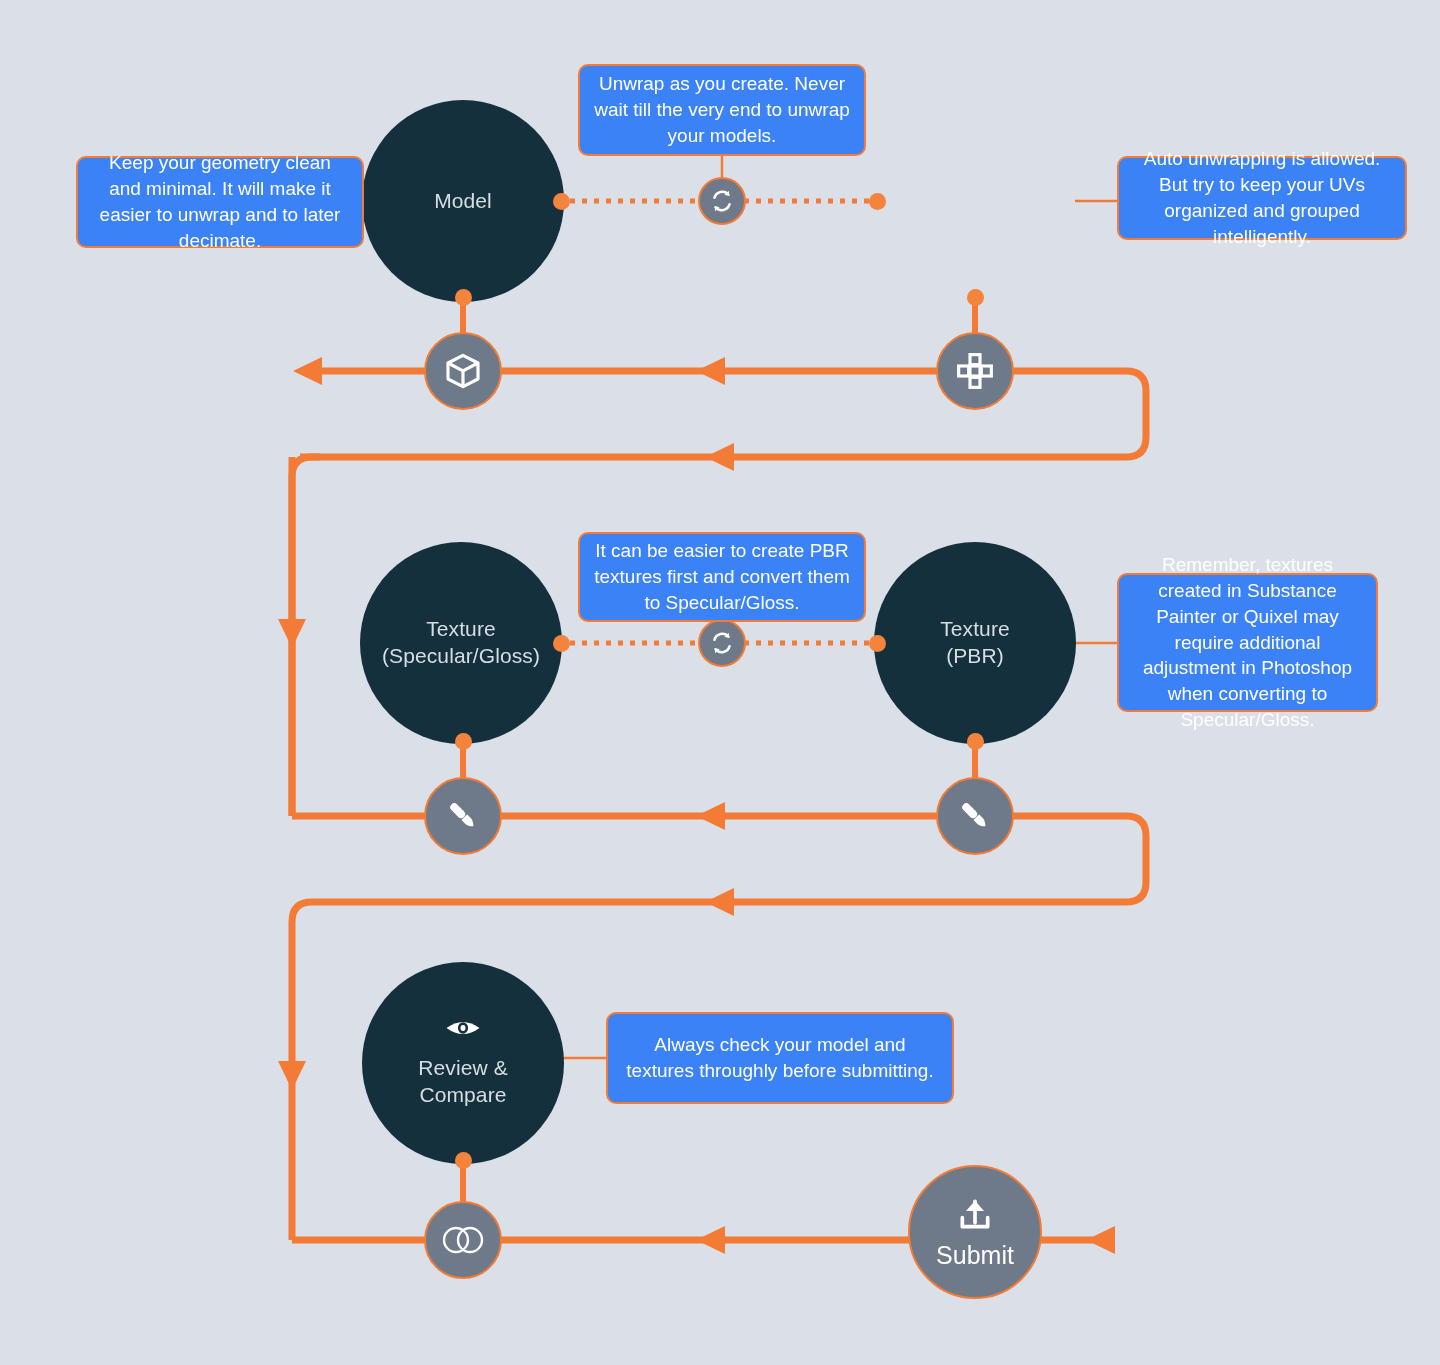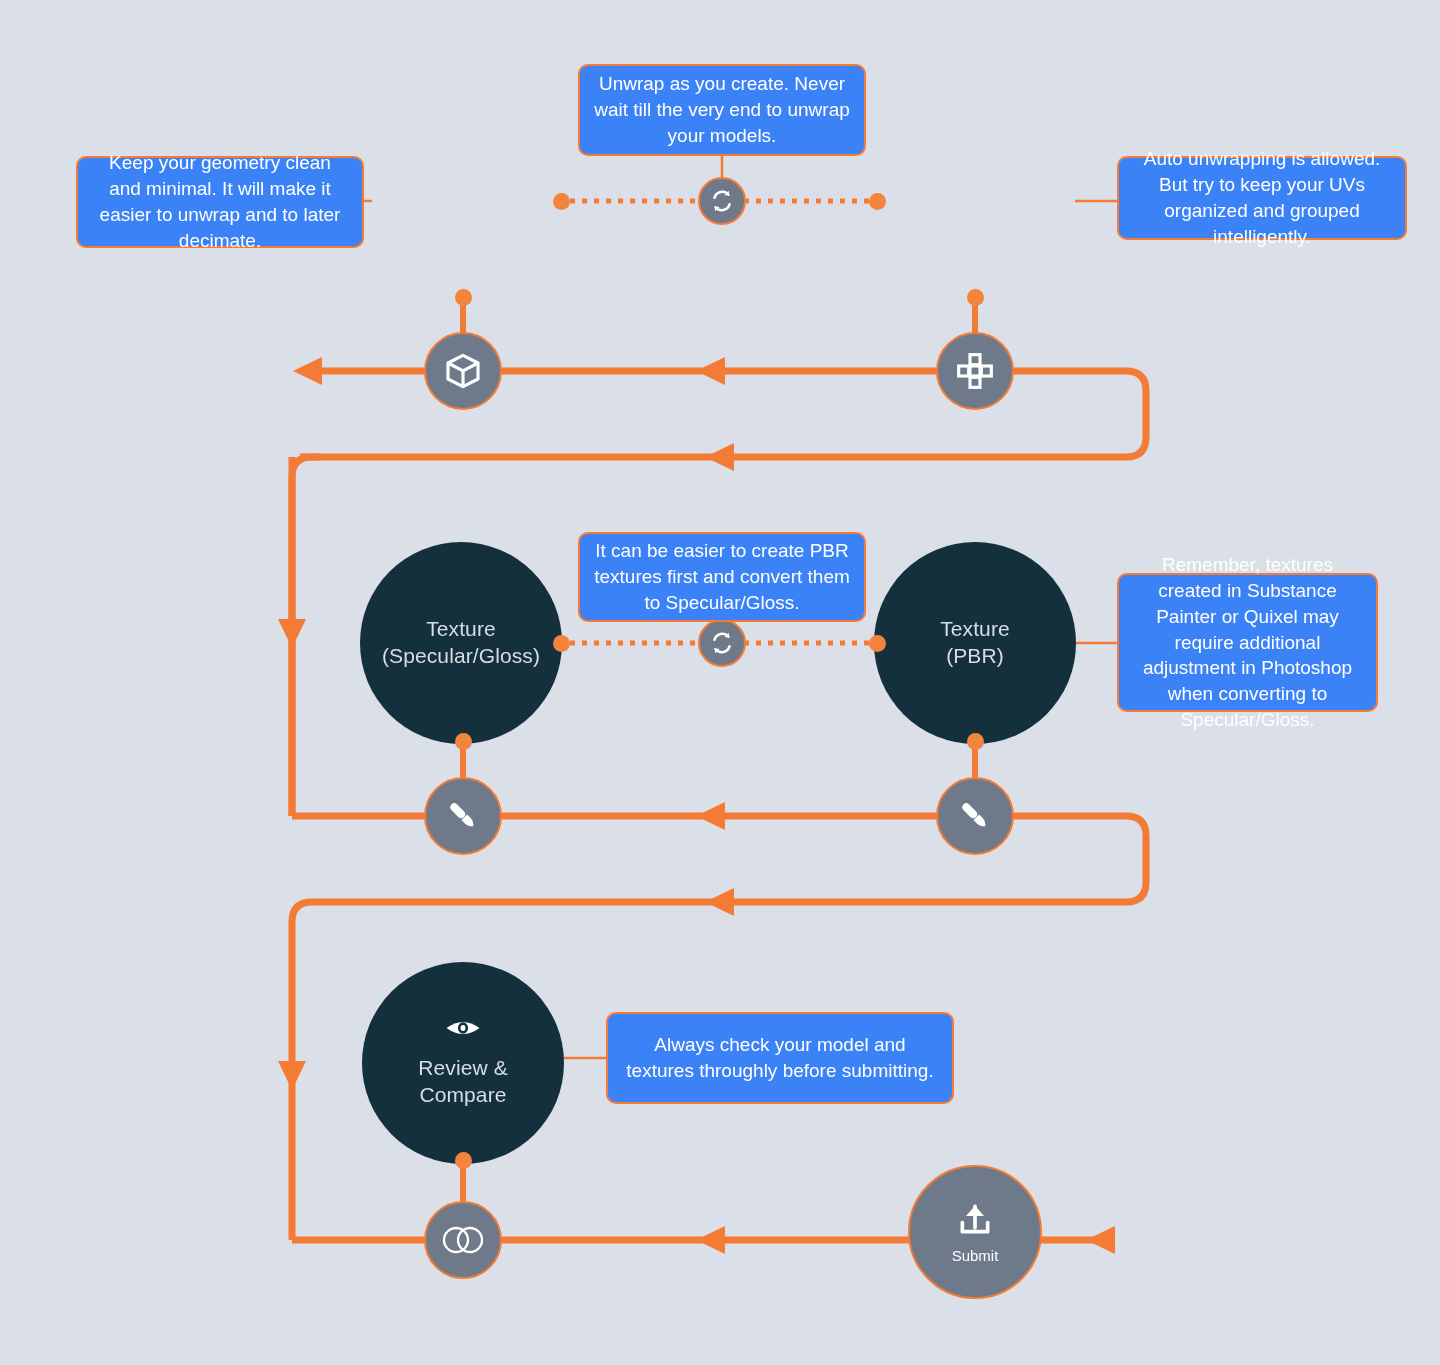--- a/index.html
+++ b/index.html
@@ -54,21 +54,21 @@
     border: 2.5px solid #f47b35;
     box-sizing: border-box;
     display: flex;
     align-items: center;
     justify-content: center;
     flex-direction: column;
   }
   .stepicon.with-label { }
   .stepicon .slabel {
     color: #ffffff;
-    font-size: 15px;
+    font-size: 25px;
     margin-top: 6px;
     line-height: 1;
   }
 
   
   .toggle {
     position: absolute;
     width: 48px;
     height: 48px;
     border-radius: 50%;
@@ -172,20 +172,23 @@
     <g>
       <line x1="320" y1="201" x2="372" y2="201" stroke="#f47b35" stroke-width="2.5"></line>
       <line x1="722" y1="155" x2="722" y2="180" stroke="#f47b35" stroke-width="2.5"></line>
       <line x1="1075" y1="201" x2="1118" y2="201" stroke="#f47b35" stroke-width="2.5"></line>
       <line x1="722" y1="598" x2="722" y2="622" stroke="#f47b35" stroke-width="2.5"></line>
       <line x1="1075" y1="643" x2="1118" y2="643" stroke="#f47b35" stroke-width="2.5"></line>
       <line x1="563" y1="1058" x2="607" y2="1058" stroke="#f47b35" stroke-width="2.5"></line>
     </g>
   </svg>
 
+  <div class="node" style="left:362px; top:100px; width:202px; height:202px;">
+    <span class="nlabel">Model</span>
+  </div>
 
 
   <div class="dot" style="left:553px; top:193px;"></div>
   <div class="dot" style="left:869px; top:193px;"></div>
   <div class="dot" style="left:455px; top:289px;"></div>
   <div class="dot" style="left:967px; top:289px;"></div>
 
   <div class="toggle" style="left:698px; top:177px;">
     <svg width="28" height="28" viewBox="0 0 24 24">
       <path d="M5.5 9.3 A7 7 0 0 1 17.6 6.6" fill="none" stroke="#ffffff" stroke-width="2.1" stroke-linecap="round"></path>

